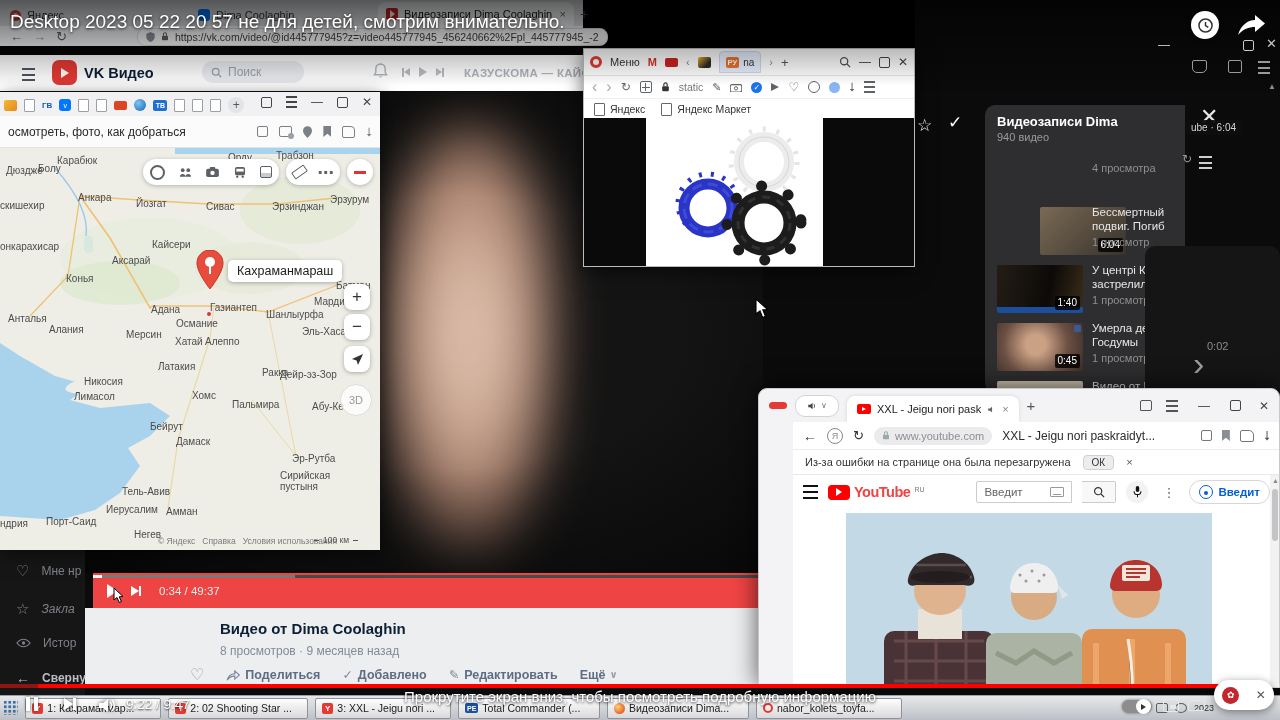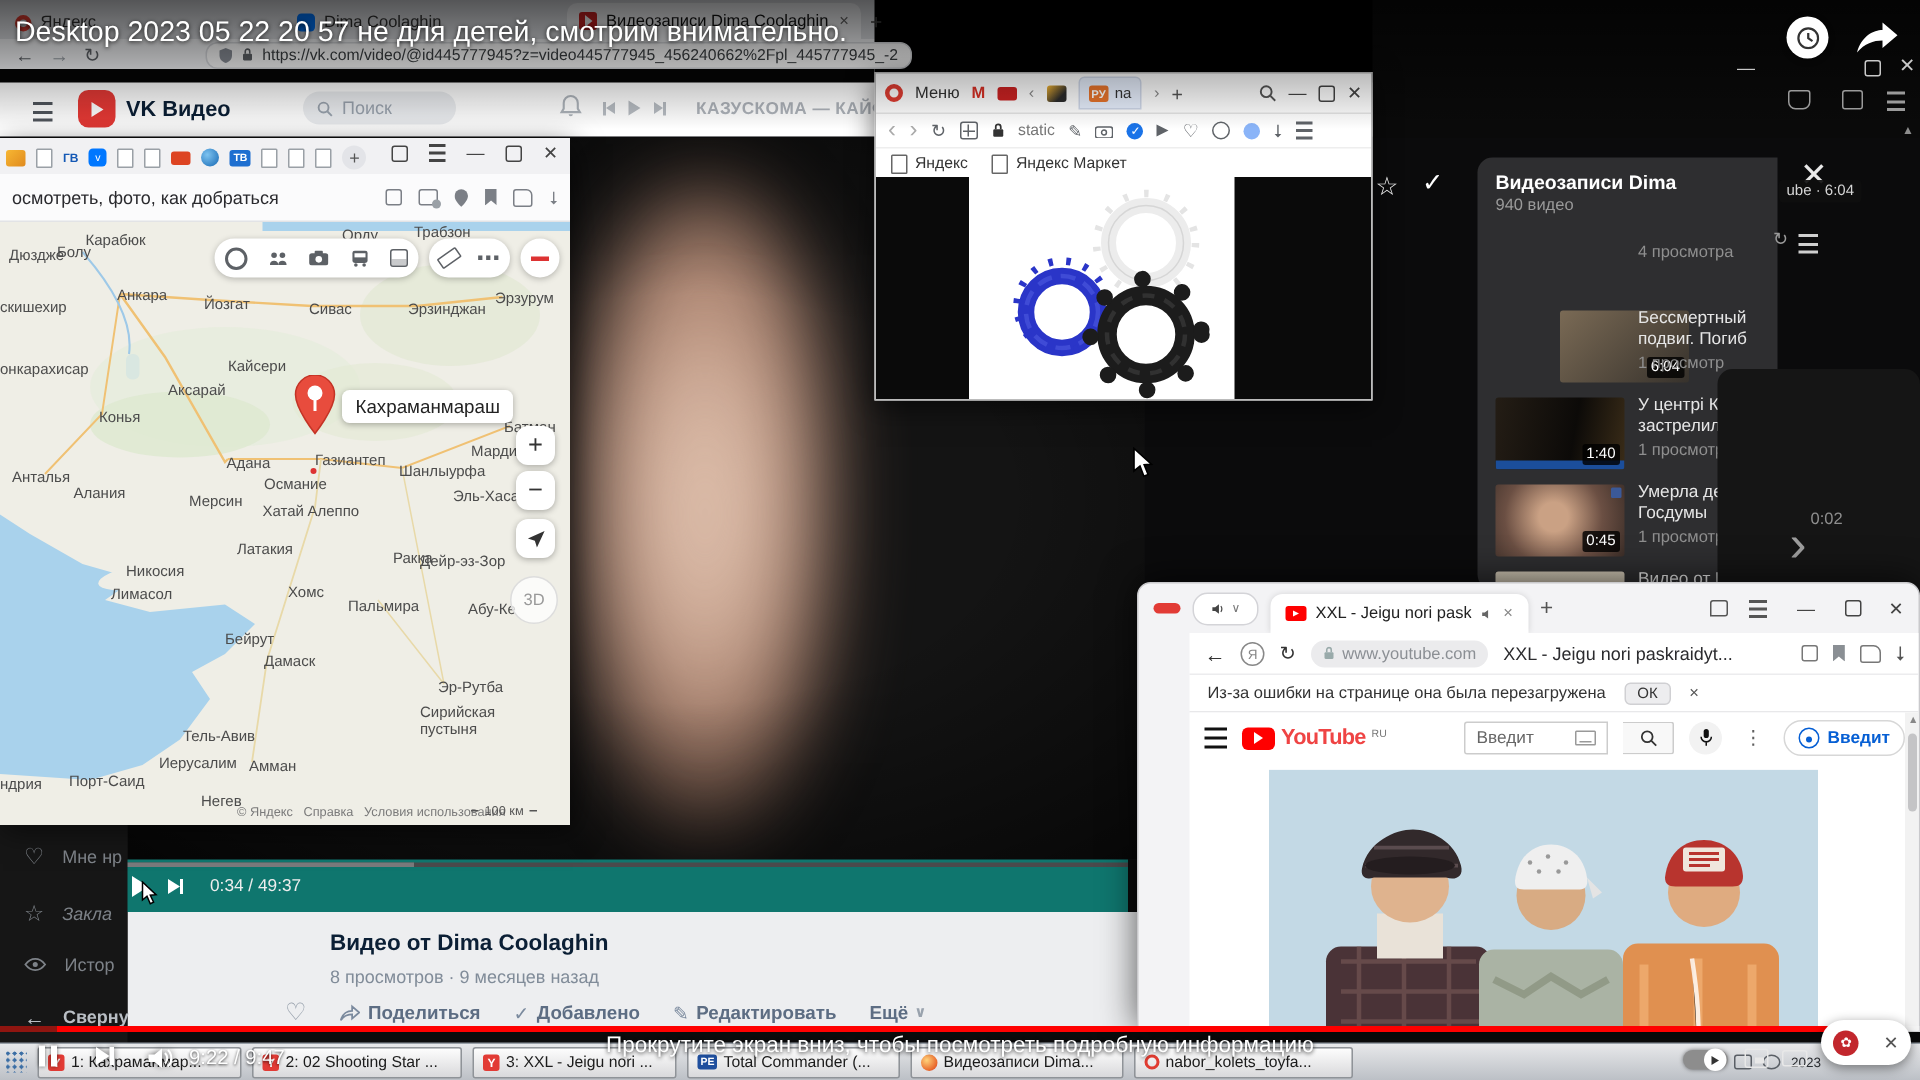--- a/index.html
+++ b/index.html
@@ -103,21 +103,21 @@
   <div class="abs" style="left:915px;top:0;width:365px;height:92px;background:#0a0a0a;"></div>
 
   <div class="abs" style="left:85px;top:92px;width:678px;height:481px;background:#141414;overflow:hidden;">
     <div style="position:absolute;left:300px;top:30px;width:170px;height:430px;border-radius:45%;
          background:radial-gradient(ellipse at 50% 45%, #d8b39e 0%, #b98f7a 45%, #6b4f42 75%, rgba(20,20,20,0) 100%);filter:blur(26px);opacity:.95;"></div>
     <div style="position:absolute;left:330px;top:120px;width:110px;height:260px;border-radius:50%;
          background:radial-gradient(#ecd0bd, rgba(210,170,150,0));filter:blur(30px);opacity:.85;"></div>
     <div style="position:absolute;inset:0;background:radial-gradient(ellipse at 55% 50%, rgba(0,0,0,0) 40%, rgba(0,0,0,.72) 100%);"></div>
   </div>
 
-  <div class="abs" style="left:74px;top:573px;width:678px;height:35px;background:#0f766e;">
+  <div class="abs" style="left:93px;top:573px;width:678px;height:35px;background:#ef4444;">
     <div style="position:absolute;left:0;top:2px;width:100%;height:3px;background:#4a4a4c;">
       <div style="position:absolute;left:0;top:0;width:202px;height:3px;background:#7a7a7c;"></div>
       <div style="position:absolute;left:0;top:0;width:9px;height:3px;background:#fff;"></div>
     </div>
     <span class="tri-r" style="position:absolute;left:14px;top:11px;color:#fff;border-left-width:11px;border-top-width:7px;border-bottom-width:7px;"></span>
     <span class="f" style="position:absolute;left:38px;top:13px;color:#fff;">
         <span class="tri-s" style="border-left-width:8px;border-top-width:5px;border-bottom-width:5px;"></span>
         <span style="width:2px;height:10px;background:#fff;"></span>
       </span>
     <span style="position:absolute;left:66px;top:12px;font-size:11.5px;color:#eee;">0:34 / 49:37</span>

